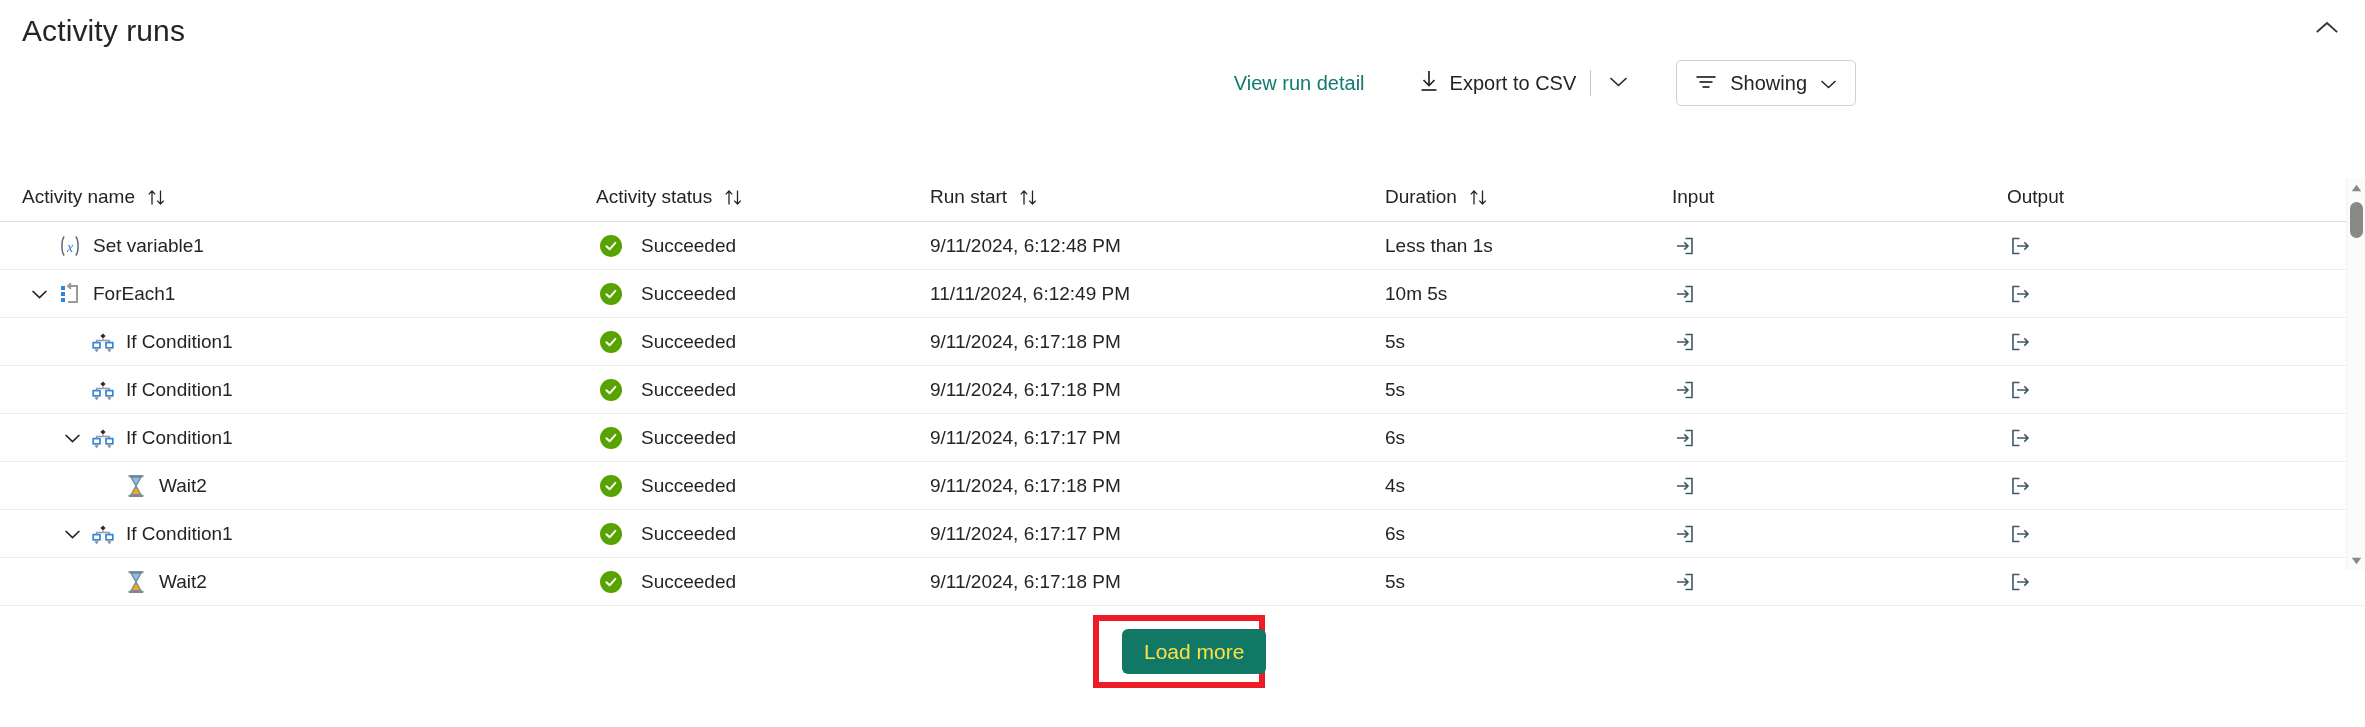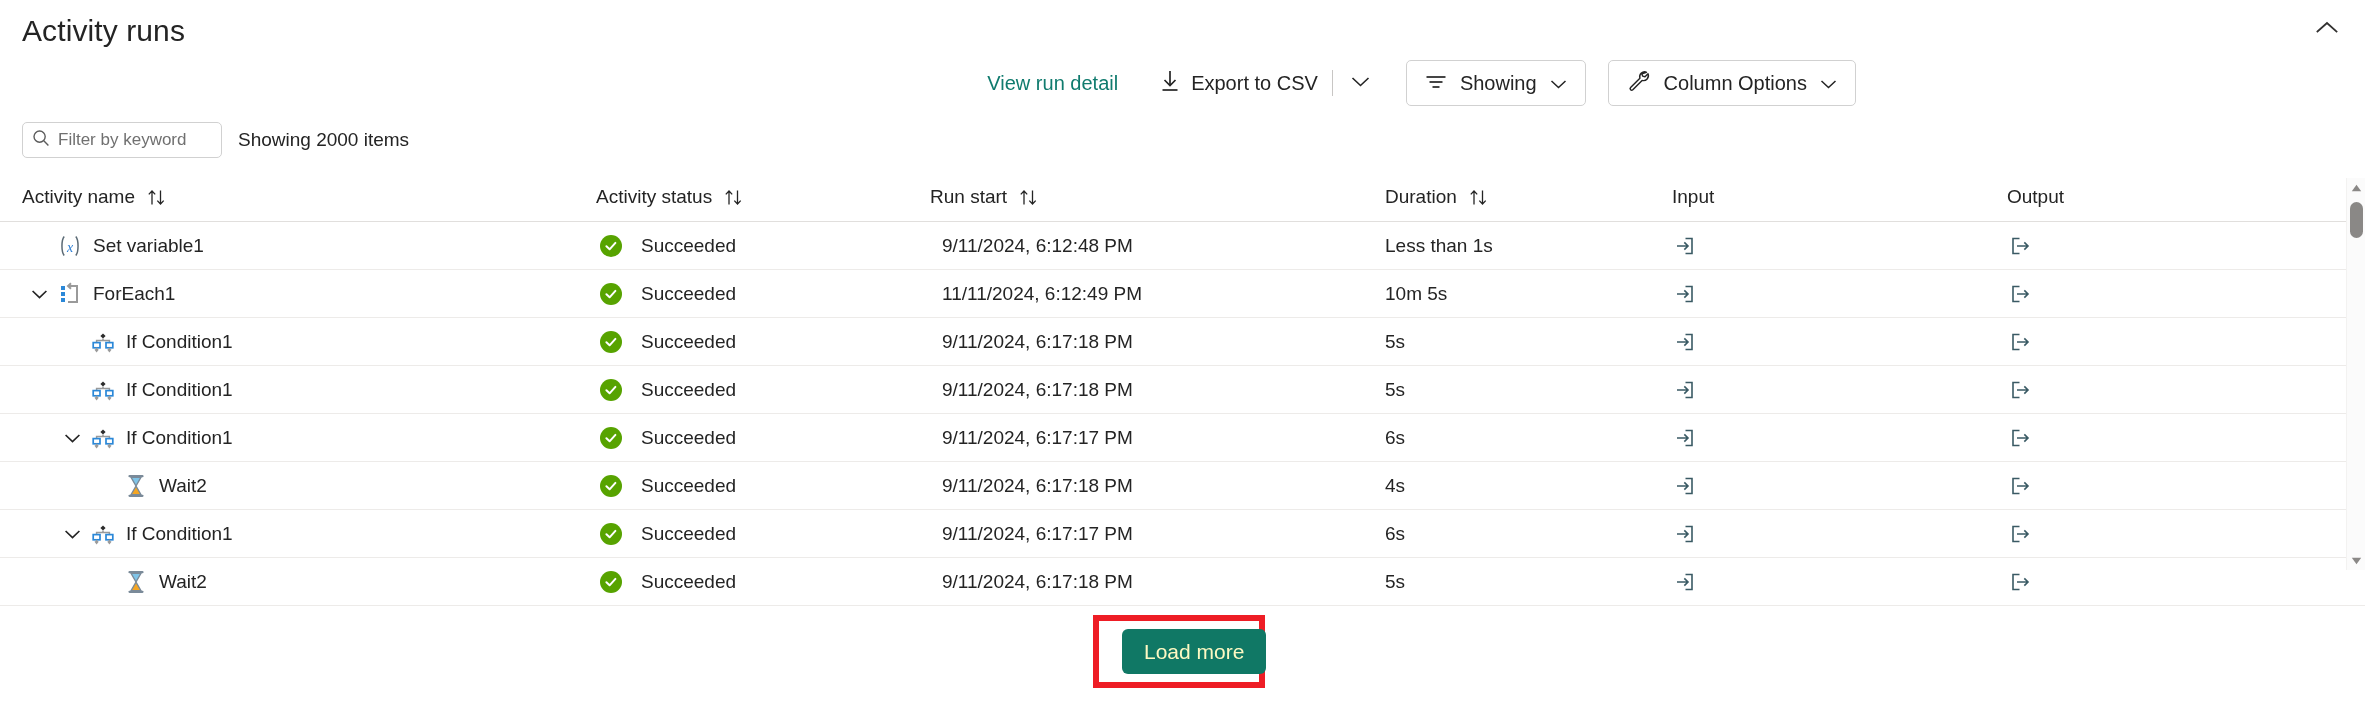--- a/index.html
+++ b/index.html
@@ -58,21 +58,21 @@
   .collapse-btn svg { display: block; }
 
   
   .commandbar {
     position: absolute;
     top: 58px;
     right: 20px;
     height: 50px;
     display: flex;
     align-items: center;
-    gap: 0;
+    gap: 12px;
   }
   .link-btn {
     font-size: 20px;
     color: #107b6e;
     background: transparent;
     border: none;
     padding: 6px 10px;
     cursor: pointer;
     white-space: nowrap;
     font-family: "Liberation Sans", sans-serif;
@@ -210,21 +210,21 @@
     top: 0;
     height: 48px;
     display: flex;
     align-items: center;
     font-size: 19px;
     color: #242424;
     white-space: nowrap;
   }
   .c-name { left: 0; }
   .c-status { left: 600px; gap: 19px; }
-  .c-start { left: 930px; margin-left: 12px; }
+  .c-start { left: 930px; }
   .c-dur { left: 1385px; }
   .c-in { left: 1672px; }
   .c-out { left: 2007px; }
 
   .expander {
     width: 26px;
     height: 26px;
     display: flex;
     align-items: center;
     justify-content: center;
@@ -315,21 +315,21 @@
     border: 6px solid #ee1d25;
     background: transparent;
   }
   .load-more {
     position: absolute;
     left: 1122px;
     top: 14px;
     height: 45px;
     padding: 0 22px;
     background: #107865;
-    color: #fef9c3;
+    color: #fde047;
     font-size: 21px;
     border: none;
     border-radius: 6px;
     cursor: pointer;
     font-family: "Liberation Sans", sans-serif;
     white-space: nowrap;
   }
 </style>
 </head>
 <body>
@@ -380,47 +380,22 @@
         </svg>
       </span>
       <span class="lbl">Showing</span>
       <span>
         <svg width="17" height="11" viewBox="0 0 17 11" fill="none">
           <path d="M1.5 2 L8.5 8.5 L15.5 2" stroke="#242424" stroke-width="1.5" fill="none"></path>
         </svg>
       </span>
     </button>
 
-    <button class="outline-btn">
-      <span>
-        <svg width="24" height="24" viewBox="0 0 24 24" fill="none">
-          <path d="M19.5 3.3 a4.9 4.9 0 0 0-6.6 5.9 L3.6 18.5 a1.6 1.6 0 0 0 0 2.2 a1.6 1.6 0 0 0 2.2 0 L15.1 11.4 a4.9 4.9 0 0 0 5.9-6.6 L18 7.7 l-2.4-.6 l-.6-2.4 Z" stroke="#242424" stroke-width="1.45" fill="none" stroke-linejoin="round"></path>
-        </svg>
-      </span>
-      <span class="lbl">Column Options</span>
-      <span>
-        <svg width="17" height="11" viewBox="0 0 17 11" fill="none">
-          <path d="M1.5 2 L8.5 8.5 L15.5 2" stroke="#242424" stroke-width="1.5" fill="none"></path>
-        </svg>
-      </span>
-    </button>
   </div>
 
-  <div class="filterrow">
-    <div class="search-box">
-      <span>
-        <svg width="18" height="18" viewBox="0 0 18 18" fill="none">
-          <circle cx="7.6" cy="7.6" r="5.6" stroke="#5c5c5c" stroke-width="1.4" fill="none"></circle>
-          <path d="M11.8 11.8 L16.4 16.4" stroke="#5c5c5c" stroke-width="1.4"></path>
-        </svg>
-      </span>
-      <input type="text" placeholder="Filter by keyword" style="">
-    </div>
-    <div class="showing-text">Showing 2000 items</div>
-  </div>
 
   <div class="table-wrap">
     <div class="thead">
       <div class="th" style="left:22px;">
         <span>Activity name</span>
         <span class="sort-ic">
           <svg width="19" height="17" viewBox="0 0 19 17" fill="none">
             <path d="M5 15.5 L5 2.2 M1.8 5.4 L5 2.0 L8.2 5.4" stroke="#242424" stroke-width="1.3" fill="none"></path>
             <path d="M13.5 1.5 L13.5 14.8 M10.3 11.6 L13.5 15 L16.7 11.6" stroke="#242424" stroke-width="1.3" fill="none"></path>
           </svg>

